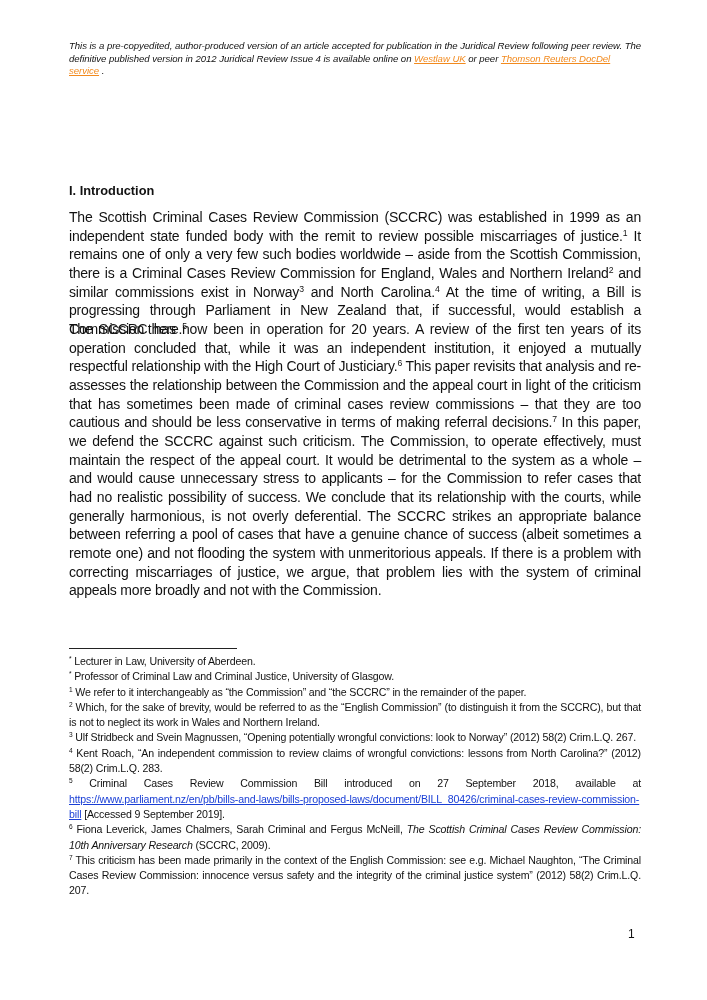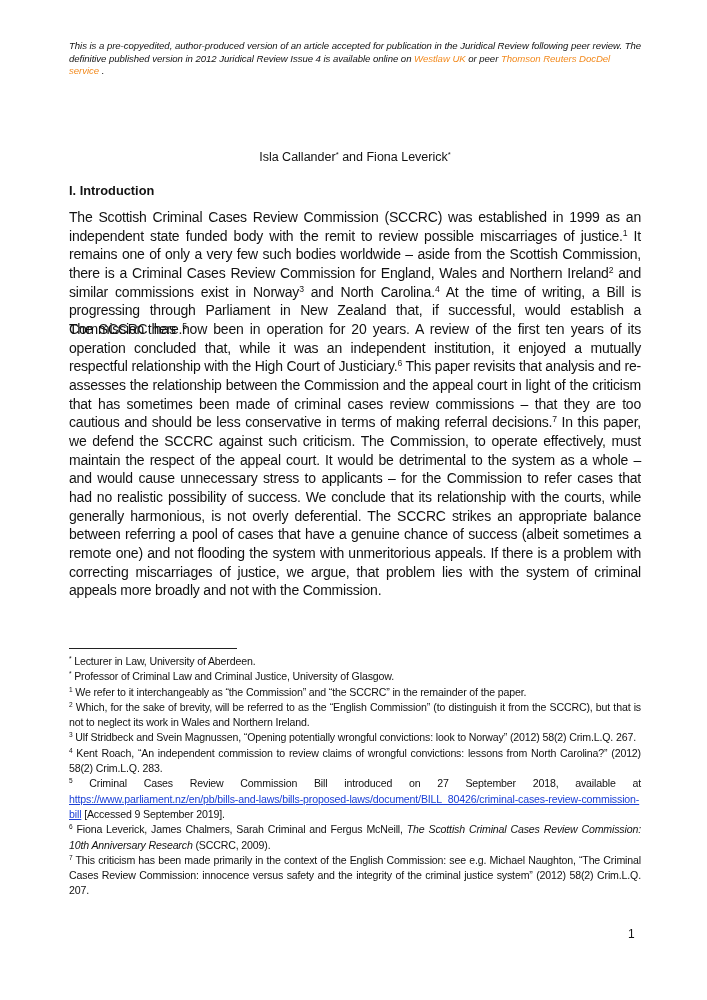--- a/index.html
+++ b/index.html
@@ -3,21 +3,21 @@
 <meta charset="utf-8">
 <style>
   html, body { margin:0; padding:0; background:#ffffff; }
   body { width:707px; height:1000px; position:relative; overflow:hidden; color:#111; }
   .page { position:absolute; left:0; top:0; width:707px; height:1000px; background:#fff; }
   .disclaimer {
     position:absolute; left:69px; top:40px; width:572px;
     font-family:"Liberation Sans", sans-serif; font-style:italic;
     font-size:9.6px; line-height:12.6px; color:#111; letter-spacing:-0.05px;
   }
-  .disclaimer a { color:#f28a1e; }
+  .disclaimer a { color:#f28a1e; text-decoration:underline; }
   .title {
     position:absolute; left:69px; top:94px; width:572px; text-align:center;
     font-family:"Liberation Sans", sans-serif; font-weight:bold;
     font-size:12.8px; line-height:18.6px; letter-spacing:-0.15px;
   }
   .authors {
     position:absolute; left:69px; top:149px; width:572px; text-align:center;
     font-family:"Liberation Sans", sans-serif; font-size:12.5px; line-height:16px;
   }
   .heading {
@@ -44,35 +44,34 @@
   }
 </style>
 </head>
 <body>
 
 <div class="page">
 
   <div class="disclaimer"><span>This is a pre-copyedited, author-produced version of an article accepted for publication in the Juridical Review following peer review. The definitive published version in 2012 Juridical Review Issue 4 is available online on </span><a>Westlaw UK</a><span> or peer </span><a>Thomson Reuters DocDel service</a><span> .</span></div>
 
 
-  <div class="authors"><span>Isla Callander</span><sup>*</sup><span> and </span><span>Fiona Leverick</span><sup>*</sup></div>
 
   <div class="heading">I. Introduction</div>
 
   <p class="body-para" style="top:208px; margin:0;"><span>The Scottish Criminal Cases Review Commission (SCCRC) was established in 1999 as an independent state funded body with the remit to review possible miscarriages of justice.</span><sup>1</sup><span> It remains one of only a very few such bodies worldwide – aside from the Scottish Commission, there is a Criminal Cases Review Commission for England, Wales and Northern Ireland</span><sup>2</sup><span> and similar commissions exist in Norway</span><sup>3</sup><span> and North Carolina.</span><sup>4</sup><span>  At the time of writing, a Bill is progressing through Parliament in New Zealand that, if successful, would establish a Commission there.</span><sup>5</sup></p>
 
   <p class="body-para" style="top:320px; margin:0;"><span>The SCCRC has now been in operation for 20 years. A review of the first ten years of its operation concluded that, while it was an independent institution, it enjoyed a mutually respectful relationship with the High Court of Justiciary.</span><sup>6</sup><span> This paper revisits that analysis and re-assesses the relationship between the Commission and the appeal court in light of the criticism that has sometimes been made of criminal cases review commissions – that they are too cautious and should be less conservative in terms of making referral decisions.</span><sup>7</sup><span> In this paper, we defend the SCCRC against such criticism. The Commission, to operate effectively, must maintain the respect of the appeal court. It would be detrimental to the system as a whole – and would cause unnecessary stress to applicants – for the Commission to refer cases that had no realistic possibility of success. We conclude that its relationship with the courts, while generally harmonious, is not overly deferential. The SCCRC strikes an appropriate balance between referring a pool of cases that have a genuine chance of success (albeit sometimes a remote one) and not flooding the system with unmeritorious appeals. If there is a problem with correcting miscarriages of justice, we argue, that problem lies with the system of criminal appeals more broadly and not with the Commission.</span></p>
 
   <div class="fn-rule"></div>
 
   <div class="footnotes">
     <p class="fn"><sup>*</sup><span> Lecturer in Law, University of Aberdeen.</span></p>
     <p class="fn"><sup>*</sup><span> Professor of Criminal Law and Criminal Justice, University of Glasgow.</span></p>
     <p class="fn"><sup>1</sup><span> We refer to it interchangeably as “the Commission” and “the SCCRC” in the remainder of the paper.</span></p>
-    <p class="fn"><sup>2</sup><span> Which, for the sake of brevity, will be referred to as the “English Commission” (to distinguish it from the SCCRC), but that is not to neglect its work in Wales and Northern Ireland.</span></p>
+    <p class="fn"><sup>2</sup><span> Which, for the sake of brevity, would be referred to as the “English Commission” (to distinguish it from the SCCRC), but that is not to neglect its work in Wales and Northern Ireland.</span></p>
     <p class="fn"><sup>3</sup><span> Ulf Stridbeck and Svein Magnussen, “Opening potentially wrongful convictions: look to Norway” (2012) 58(2) Crim.L.Q. 267.</span></p>
     <p class="fn"><sup>4</sup><span> Kent Roach, “An independent commission to review claims of wrongful convictions: lessons from North Carolina?” (2012) 58(2) Crim.L.Q. 283.</span></p>
     <p class="fn"><sup>5</sup><span> Criminal Cases Review Commission Bill introduced on 27 September 2018, available at </span><a>https://www.parliament.nz/en/pb/bills-and-laws/bills-proposed-laws/document/BILL_80426/criminal-cases-review-commission-bill</a><span> [Accessed 9 September 2019].</span></p>
     <p class="fn"><sup>6</sup><span> Fiona Leverick, James Chalmers, Sarah Criminal and Fergus McNeill, </span><em>The Scottish Criminal Cases Review Commission: 10th Anniversary Research</em><span> (SCCRC, 2009).</span></p>
     <p class="fn"><sup>7</sup><span> This criticism has been made primarily in the context of the English Commission: see e.g. Michael Naughton, “The Criminal Cases Review Commission: innocence versus safety and the integrity of the criminal justice system” (2012) 58(2) Crim.L.Q. 207.</span></p>
   </div>
 
   <div class="page-number">1</div>
 </div>
 

